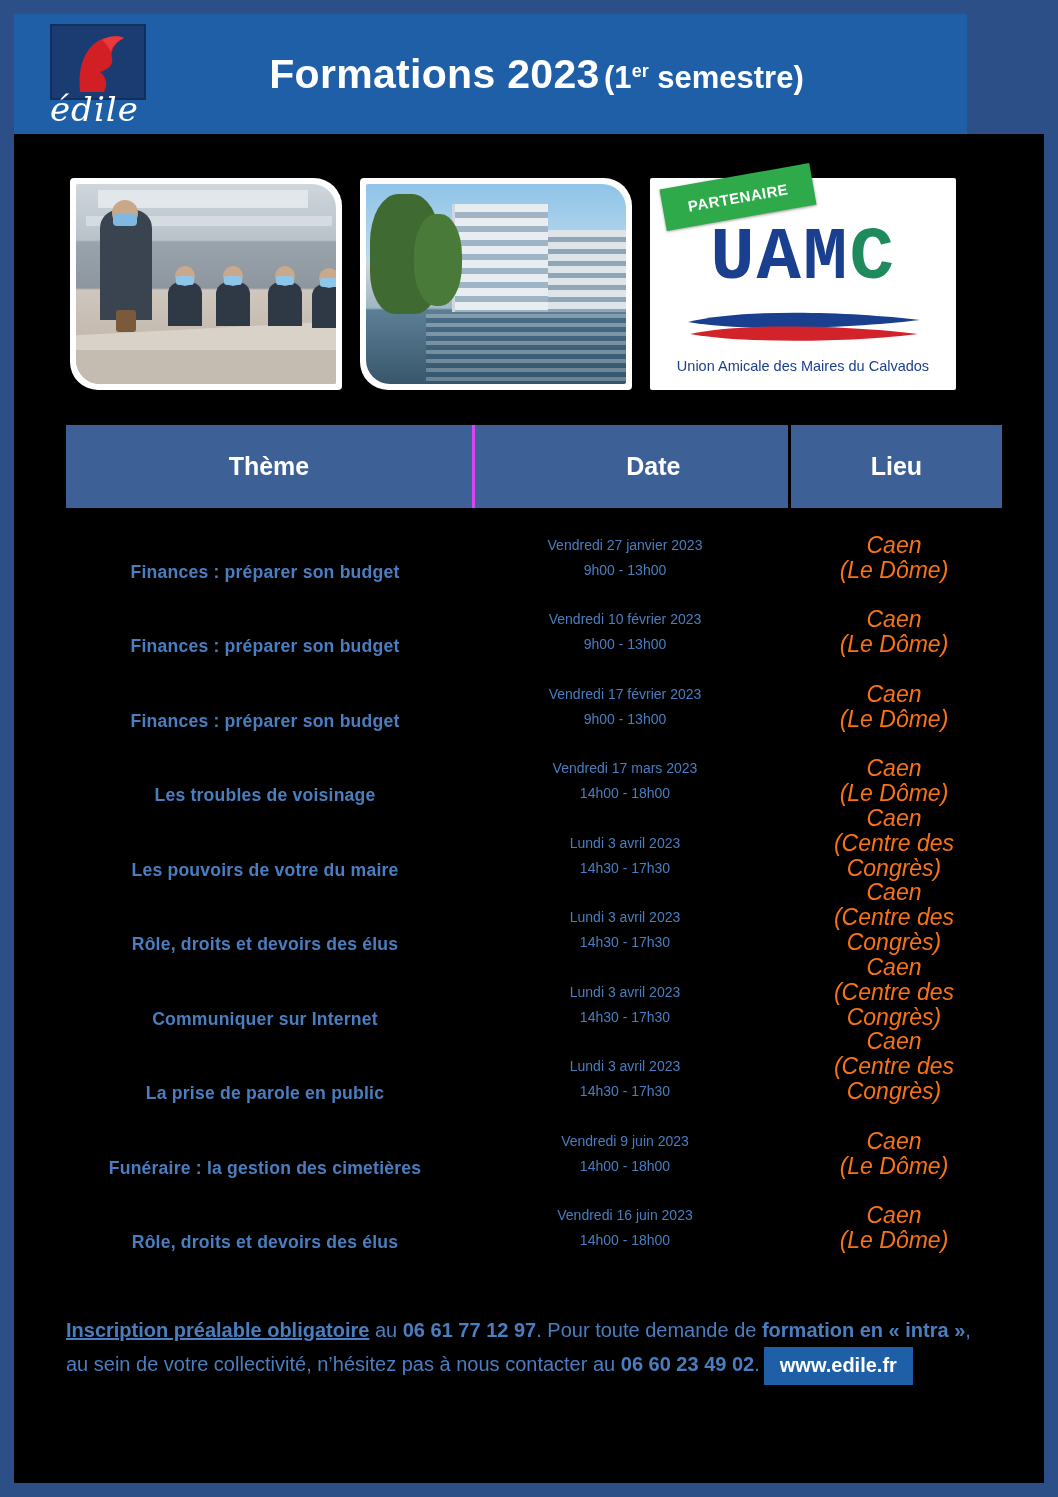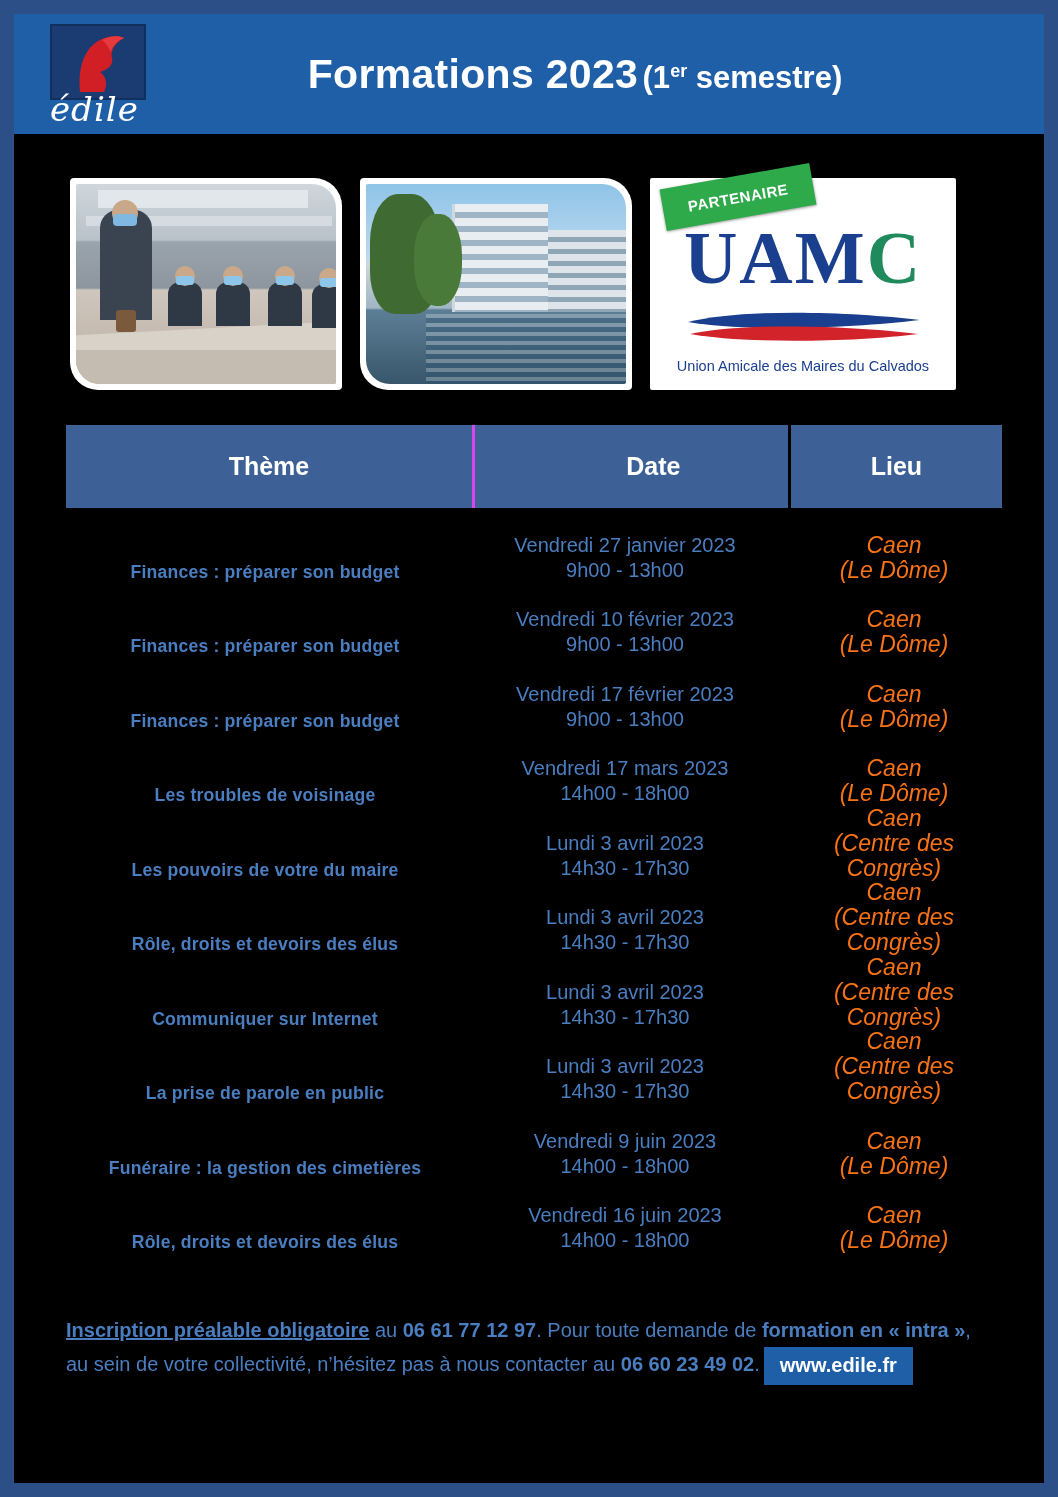--- a/index.html
+++ b/index.html
@@ -14,21 +14,21 @@
     width: 1058px;
     height: 1497px;
     background: #2c4f87;
     overflow: hidden;
   }
   
   .header {
     position: absolute;
     left: 14px;
     top: 14px;
-    width: 1030px;
+    width: 953px;
     height: 120px;
     background: #1f5fa8;
     display: flex;
     align-items: center;
   }
   .logo-box {
     width: 152px;
     height: 120px;
     position: relative;
     flex: 0 0 auto;
@@ -158,21 +158,21 @@
 
   .uamc {
     width: 100%; height: 100%;
     background: #ffffff;
     position: relative;
     overflow: hidden;
   }
   .uamc .letters {
     position: absolute; left: 0; right: 0; top: 34px;
     text-align: center;
-    font-family: Liberation Serif, serif;
+    font-family: Liberation Mono, monospace;
     font-weight: bold;
     font-size: 74px;
     letter-spacing: 2px;
   }
   .uamc .letters .b { color: #1b3f8f; }
   .uamc .letters .g { color: #1f8a5c; }
   .uamc .waves { position:absolute; left:30px; top:126px; width:240px; height:44px; }
   .uamc .caption {
     position:absolute; left:0; right:0; top:176px;
     text-align:center; color:#1b3f8f; font-size:14.5px;
@@ -226,21 +226,21 @@
     text-align: center;
     color: #4a7ec0;
     font-size: 17.6px;
     font-weight: bold;
     letter-spacing: .2px;
   }
   .trow .cell2 {
     width: 322px;
     text-align: center;
     color: #4a7ec0;
-    font-size: 20px;
+    font-size: 14px;
     line-height: 25px;
   }
   .trow .cell3 {
     width: 216px;
     text-align: center;
     color: #f97316;
     font-size: 23px;
     line-height: 25px;
     font-style: italic;
   }

